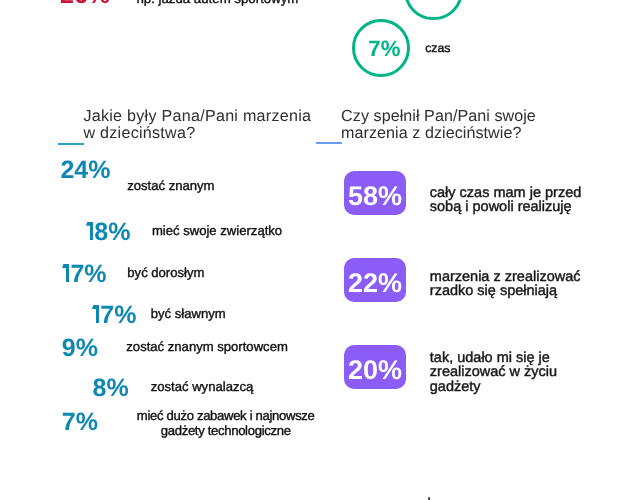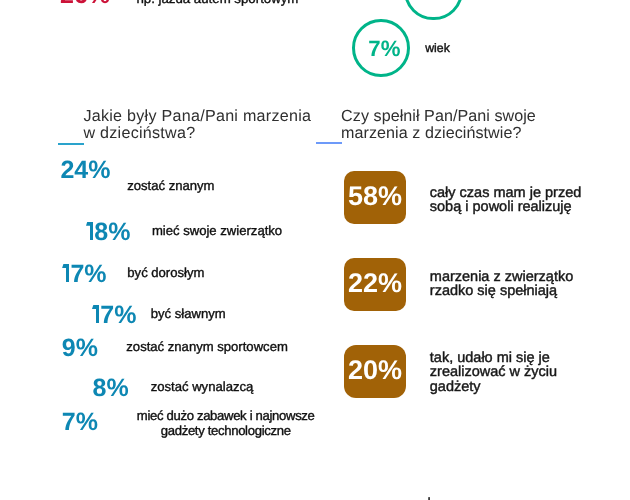--- a/index.html
+++ b/index.html
@@ -23,21 +23,21 @@
   .lbl{color:#111111;font-weight:normal;font-size:13.1px;line-height:14.4px;
        white-space:nowrap;-webkit-text-stroke:0.38px #111111;}
   .rlbl{color:#181818;font-weight:normal;font-size:14.5px;line-height:14.6px;
         white-space:nowrap;left:429.8px;-webkit-text-stroke:0.42px #181818;}
 
   
   .heading{color:#303030;font-size:16.1px;line-height:17px;letter-spacing:0.27px;white-space:nowrap;margin-left:26px;}
   .rule{height:2px;}
 
   
-  .bluebox{background:#a16207;border-radius:10px;width:62.6px;height:53px;left:343.8px;}
+  .bluebox{background:#8b5cf6;border-radius:10px;width:62.6px;height:44px;left:343.8px;}
   .bluebox span{color:#ffffff;font-weight:bold;font-size:27px;display:block;
                 text-align:center;line-height:51px;}
 
   
   .topred{left:60px;top:-17.3px;color:#cc1238;}
   .toplabel{left:136.4px;top:-8.2px;font-size:13.25px;}
   .ringpartial{left:404.2px;top:-38.2px;width:52.4px;height:52.4px;
                border:3.6px solid #00b489;border-radius:50%;}
   .ring7{left:352px;top:18.8px;width:51.8px;height:51.8px;
          border:3.6px solid #00b489;border-radius:50%;}
@@ -62,36 +62,36 @@
   .lp4{left:61.8px;top:335.5px;}
   .ll4{left:126.3px;top:340.0px;}
   .lp5{left:92.5px;top:375.9px;}
   .ll5{left:150.7px;top:380.4px;}
   .lp6{left:61.8px;top:410.1px;}
   .ll6{left:136.8px;top:409.3px;letter-spacing:-0.32px;text-align:center;}
   .rb0{top:171.0px;}
   .rl0{top:185.5px;}
   .rb1{top:257.9px;}
   .rl1{top:269.5px;}
-  .rb2{top:345.4px;border-radius:12px;}
+  .rb2{top:345.4px;}
   .rl2{top:350.5px;}
 </style>
 </head>
 <body>
 
 <div class="stage">
 
   <div class="abs pct topred">26%</div>
   <div class="abs lbl toplabel">np. jazda autem sportowym</div>
 
   <div class="abs ringpartial"></div>
 
   <div class="abs ring7"></div>
   <div class="abs ring7val">7%</div>
-  <div class="abs lbl ring7lbl">wiek</div>
+  <div class="abs lbl ring7lbl">czas</div>
 
   <div class="abs heading hdrL">
     <div>Jakie były Pana/Pani marzenia</div>
     <div>w dzieciństwa?</div>
   </div>
   <div class="abs rule ruleL"></div>
 
   <div class="abs heading hdrR">
     <div>Czy spełnił Pan/Pani swoje</div>
     <div>marzenia z dzieciństwie?</div>
@@ -132,21 +132,21 @@
     <span>58%</span>
   </div>
   <div class="abs rlbl rl0">
     <div>cały czas mam je przed</div>
     <div>sobą i powoli realizuję</div>
   </div>
   <div class="abs bluebox rb1">
     <span>22%</span>
   </div>
   <div class="abs rlbl rl1">
-    <div>marzenia z zwierzątko</div>
+    <div>marzenia z zrealizować</div>
     <div>rzadko się spełniają</div>
   </div>
   <div class="abs bluebox rb2">
     <span>20%</span>
   </div>
   <div class="abs rlbl rl2">
     <div>tak, udało mi się je</div>
     <div>zrealizować w życiu</div>
     <div>gadżety</div>
   </div>

